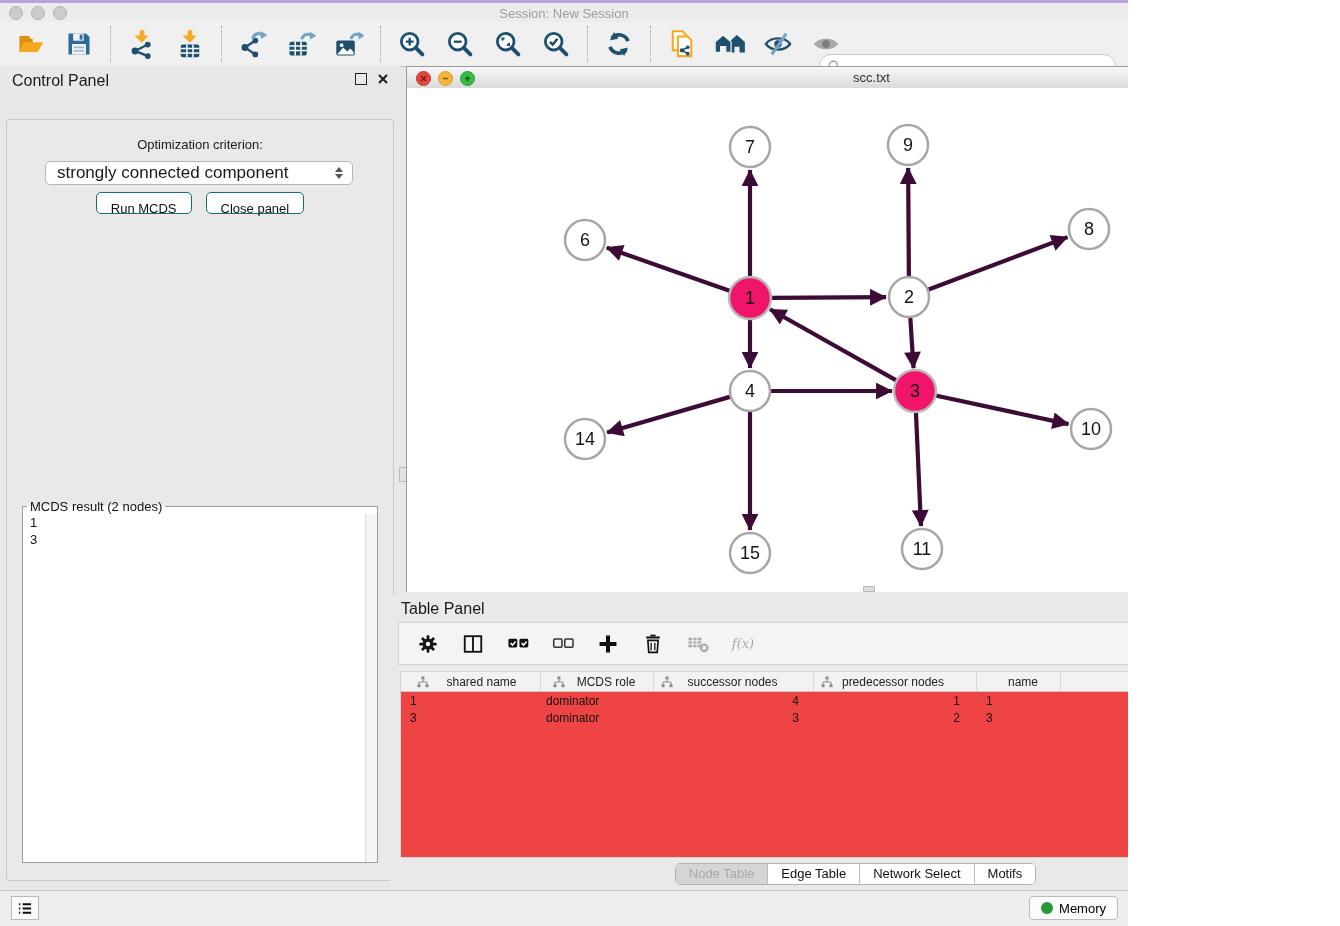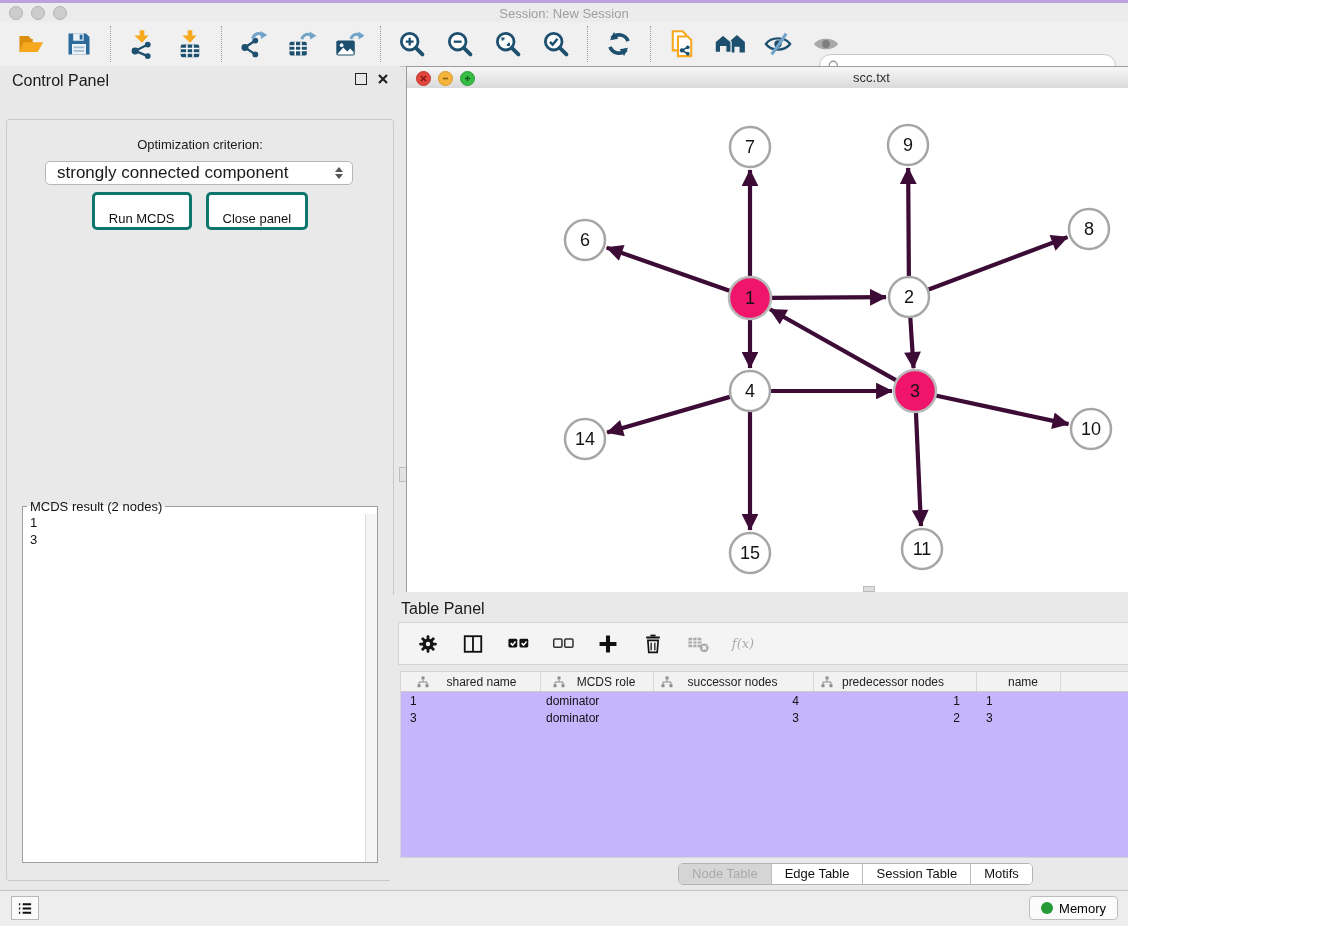--- a/index.html
+++ b/index.html
@@ -42,21 +42,21 @@
   .dropdown{position:absolute;left:38px;right:40px;top:41px;height:22px;background:#FFF;
             border:1px solid #B6B6B6;border-radius:5px;display:flex;align-items:center;
             font-size:17px;padding-left:11px;cursor:pointer;}
   .dropdown .dd-text{flex:1;}
   .stepper{width:18px;display:flex;flex-direction:column;align-items:center;gap:2px;padding-right:4px;}
   .stepper .up{width:0;height:0;border-left:4px solid transparent;border-right:4px solid transparent;
                border-bottom:5px solid #555;}
   .stepper .down{width:0;height:0;border-left:4px solid transparent;border-right:4px solid transparent;
                border-top:5px solid #555;}
   .btn-row{position:absolute;top:72px;left:0;right:0;display:flex;justify-content:center;gap:14px;}
-  .mac-btn{background:#FFF;border:3px solid #0f766e;border-radius:5px;height:22px;padding:16px 14px;
+  .mac-btn{background:#FFF;border:1px solid #0f766e;border-radius:5px;height:22px;padding:8px 14px;
            font-size:13px;font-family:"Liberation Sans",sans-serif;color:#111;cursor:pointer;}
   .result-fieldset{position:absolute;left:6px;right:6px;top:370px;bottom:8px;border:1px solid #9E9E9E;
                    margin:9px;padding:0;background:#FFF;}
   .result-fieldset legend{font-size:13px;margin-left:4px;padding:0 3px;background:transparent;color:#111;}
   .result-area{position:absolute;left:0;right:0;top:0;bottom:0;background:#FFF;overflow:hidden;}
   .result-line{font-size:13px;line-height:17px;padding-left:7px;color:#111;}
   .vtrack{position:absolute;right:0;top:0;bottom:0;width:11px;background:#F5F5F5;border-left:1px solid #DCDCDC;}
   
   .vsplit-grip{position:absolute;left:399px;top:467px;width:8px;height:13px;background:#E2E2E2;
                border:1px solid #BDBDBD;}
@@ -77,21 +77,21 @@
   
   .table-panel{position:absolute;left:390px;top:595px;width:931px;height:293px;background:#E9E9E9;}
   .tp-head{position:absolute;left:11px;top:5px;}
   .tp-controls{position:absolute;right:12px;top:6px;}
   .tp-toolbar{position:absolute;left:8px;right:7px;top:27px;height:43px;background:#F4F4F4;
               border:1px solid #D2D2D2;display:flex;align-items:center;gap:19px;padding-left:16px;box-sizing:border-box;}
   .tp-btn{background:none;border:none;padding:0;width:26px;height:28px;display:flex;align-items:center;
           justify-content:center;cursor:pointer;}
   .tp-btn.disabled{cursor:default;}
   .fx{font-family:"DejaVu Serif","Liberation Serif",serif;font-style:italic;font-size:13px;color:#ABABAB;}
-  .tp-table{position:absolute;left:10px;right:7px;top:76px;bottom:30px;background:#c4b5fd;
+  .tp-table{position:absolute;left:10px;right:7px;top:76px;bottom:30px;background:#ef4444;
             border:1px solid #D5D5D5;overflow:hidden;}
   .thead{display:flex;height:19px;background:#F2F2F2;border-bottom:1px solid #C9C9C9;}
   .th{display:flex;align-items:center;border-right:1px solid #D8D8D8;box-sizing:border-box;
       font-size:12px;color:#222;}
   .th .th-ico{margin-left:7px;display:flex;}
   .th .th-label{flex:1;text-align:center;padding-right:6px;}
   .th.no-ico .th-label{padding-left:6px;}
   .trow{display:flex;height:17px;align-items:center;font-size:12px;color:#111;}
   .tc{box-sizing:border-box;overflow:hidden;white-space:nowrap;}
   .c0{width:140px;padding-left:9px;}
@@ -549,21 +549,21 @@
             <div class="tc c2">3</div>
             <div class="tc c3">2</div>
             <div class="tc c4">3</div>
           </div>
         </div>
     </div>
     <div class="tp-tabs">
       <div class="seg">
         <div class="seg-item active">Node Table</div>
         <div class="seg-item">Edge Table</div>
-        <div class="seg-item">Session Table</div>
+        <div class="seg-item">Network Select</div>
         <div class="seg-item">Motifs</div>
       </div>
     </div>
   </div>
 
   <div class="statusbar">
     <button class="list-btn">
       <span style="display:flex;">
         <svg viewBox="0 0 18 16" width="18" height="15">
             <path d="M2.5 3.5 h1.4 M6.5 3.5 h9 M2.5 8 h1.4 M6.5 8 h9 M2.5 12.5 h1.4 M6.5 12.5 h9" stroke="#111" stroke-width="2"></path>

